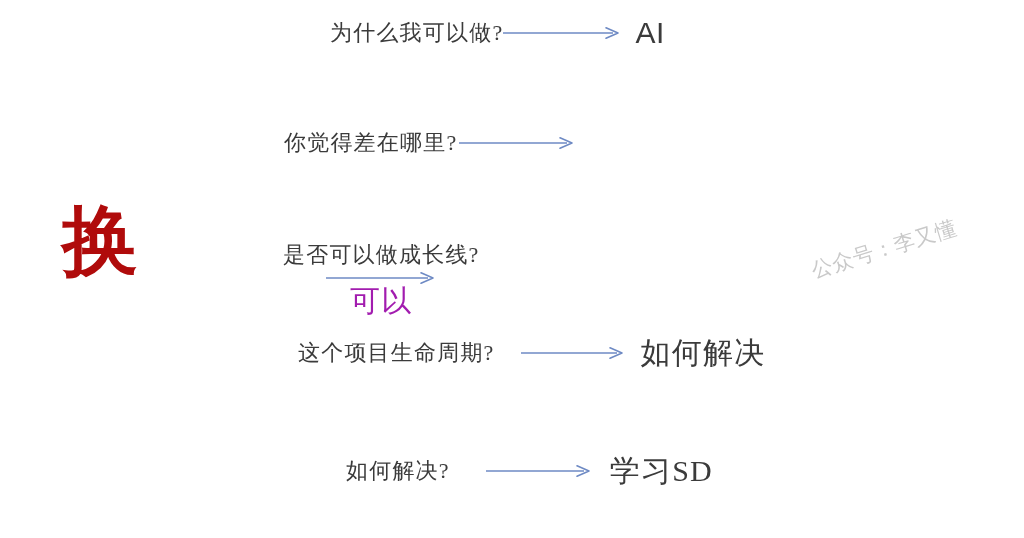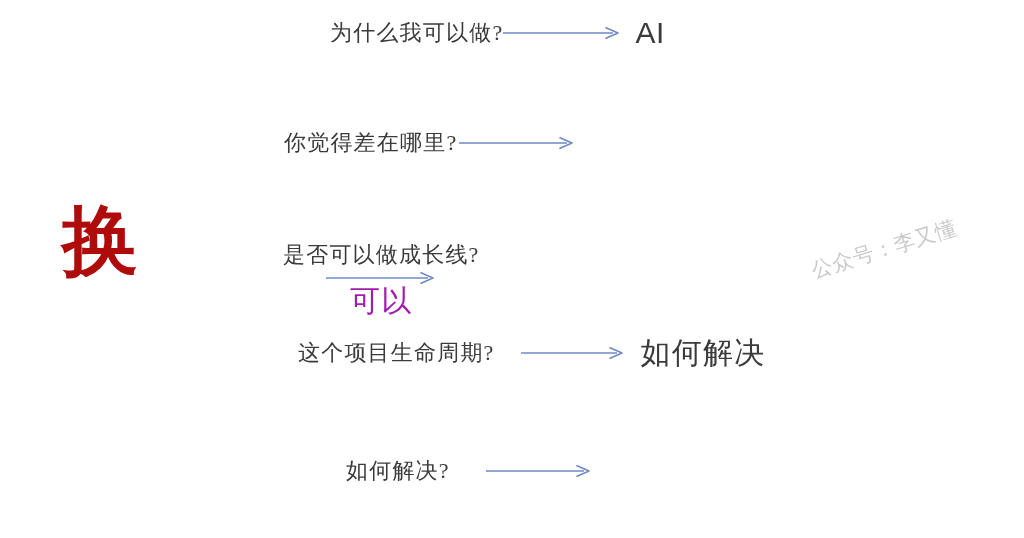--- a/index.html
+++ b/index.html
@@ -176,17 +176,18 @@
   <div class="qa-row" id="row-5">
     <span class="qa-question" style="color: rgb(59, 59, 59);">如何解决?</span>
     <span class="gap-left"></span>
     <span class="qa-arrow">
       <svg width="106" height="14" viewBox="0 0 106 14" xmlns="http://www.w3.org/2000/svg">
         <line x1="0" y1="7" x2="98" y2="7" stroke="#6e8ac4" stroke-width="1.6"></line>
         <path d="M91 1.8 L103 7 L91 12.2" fill="none" stroke="#6e8ac4" stroke-width="1.6" stroke-linecap="round" stroke-linejoin="round"></path>
       </svg>
     </span>
     <span class="gap-right"></span>
+    <span class="qa-answer" style="color: rgb(59, 59, 59);">学习SD</span>
   </div>
 
   <div id="watermark" style="color: rgb(201, 201, 201); transform: rotate(-17deg);">公众号：李又懂</div>
 
 </div>
 
 </body></html>

